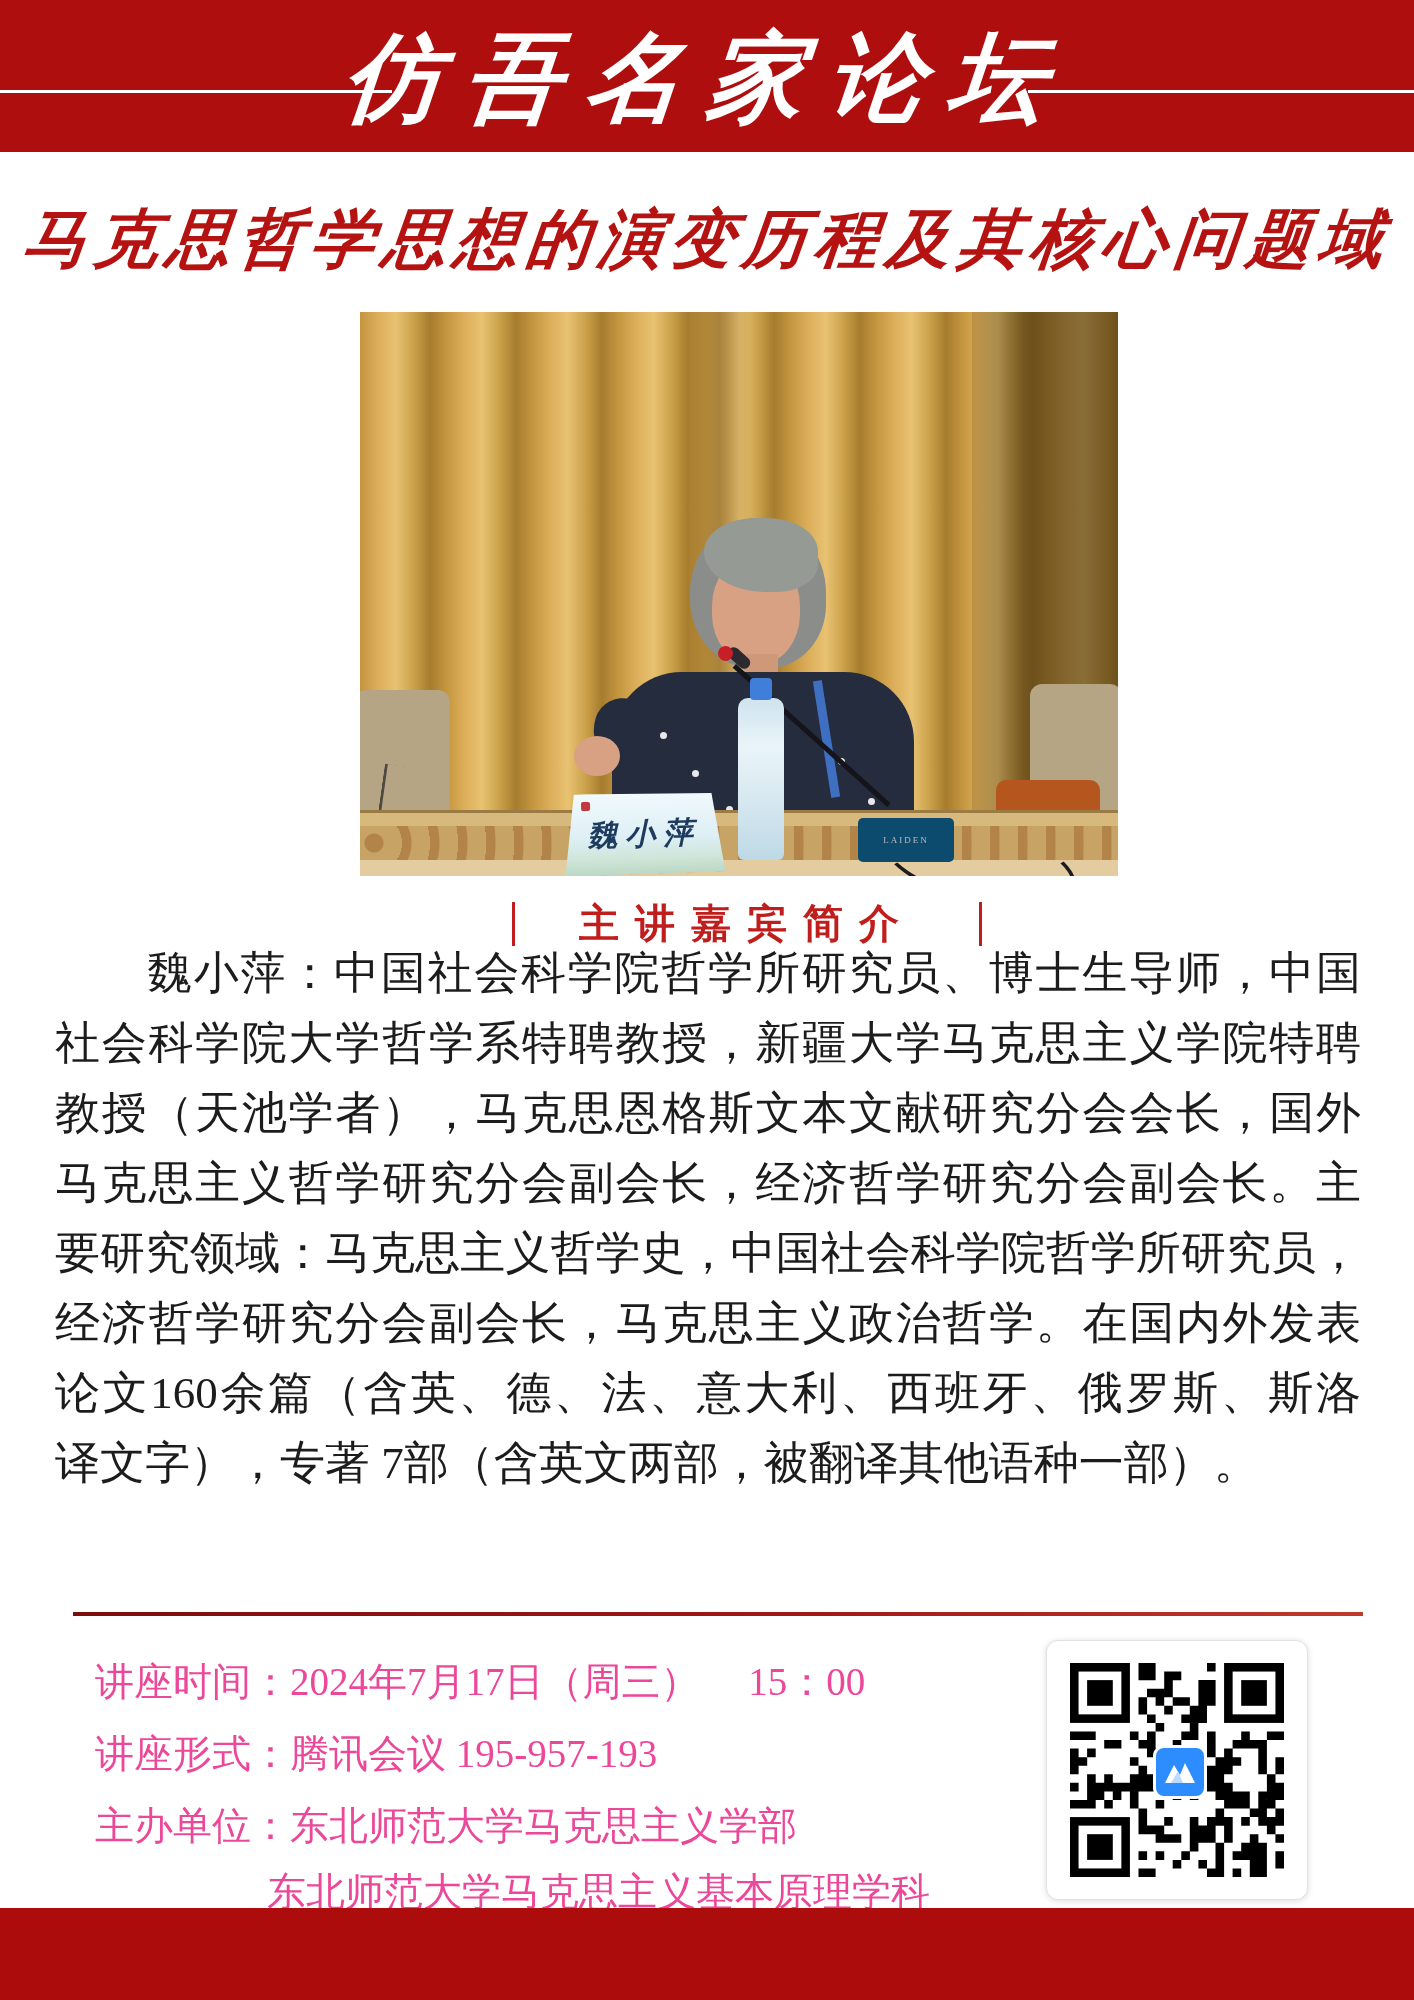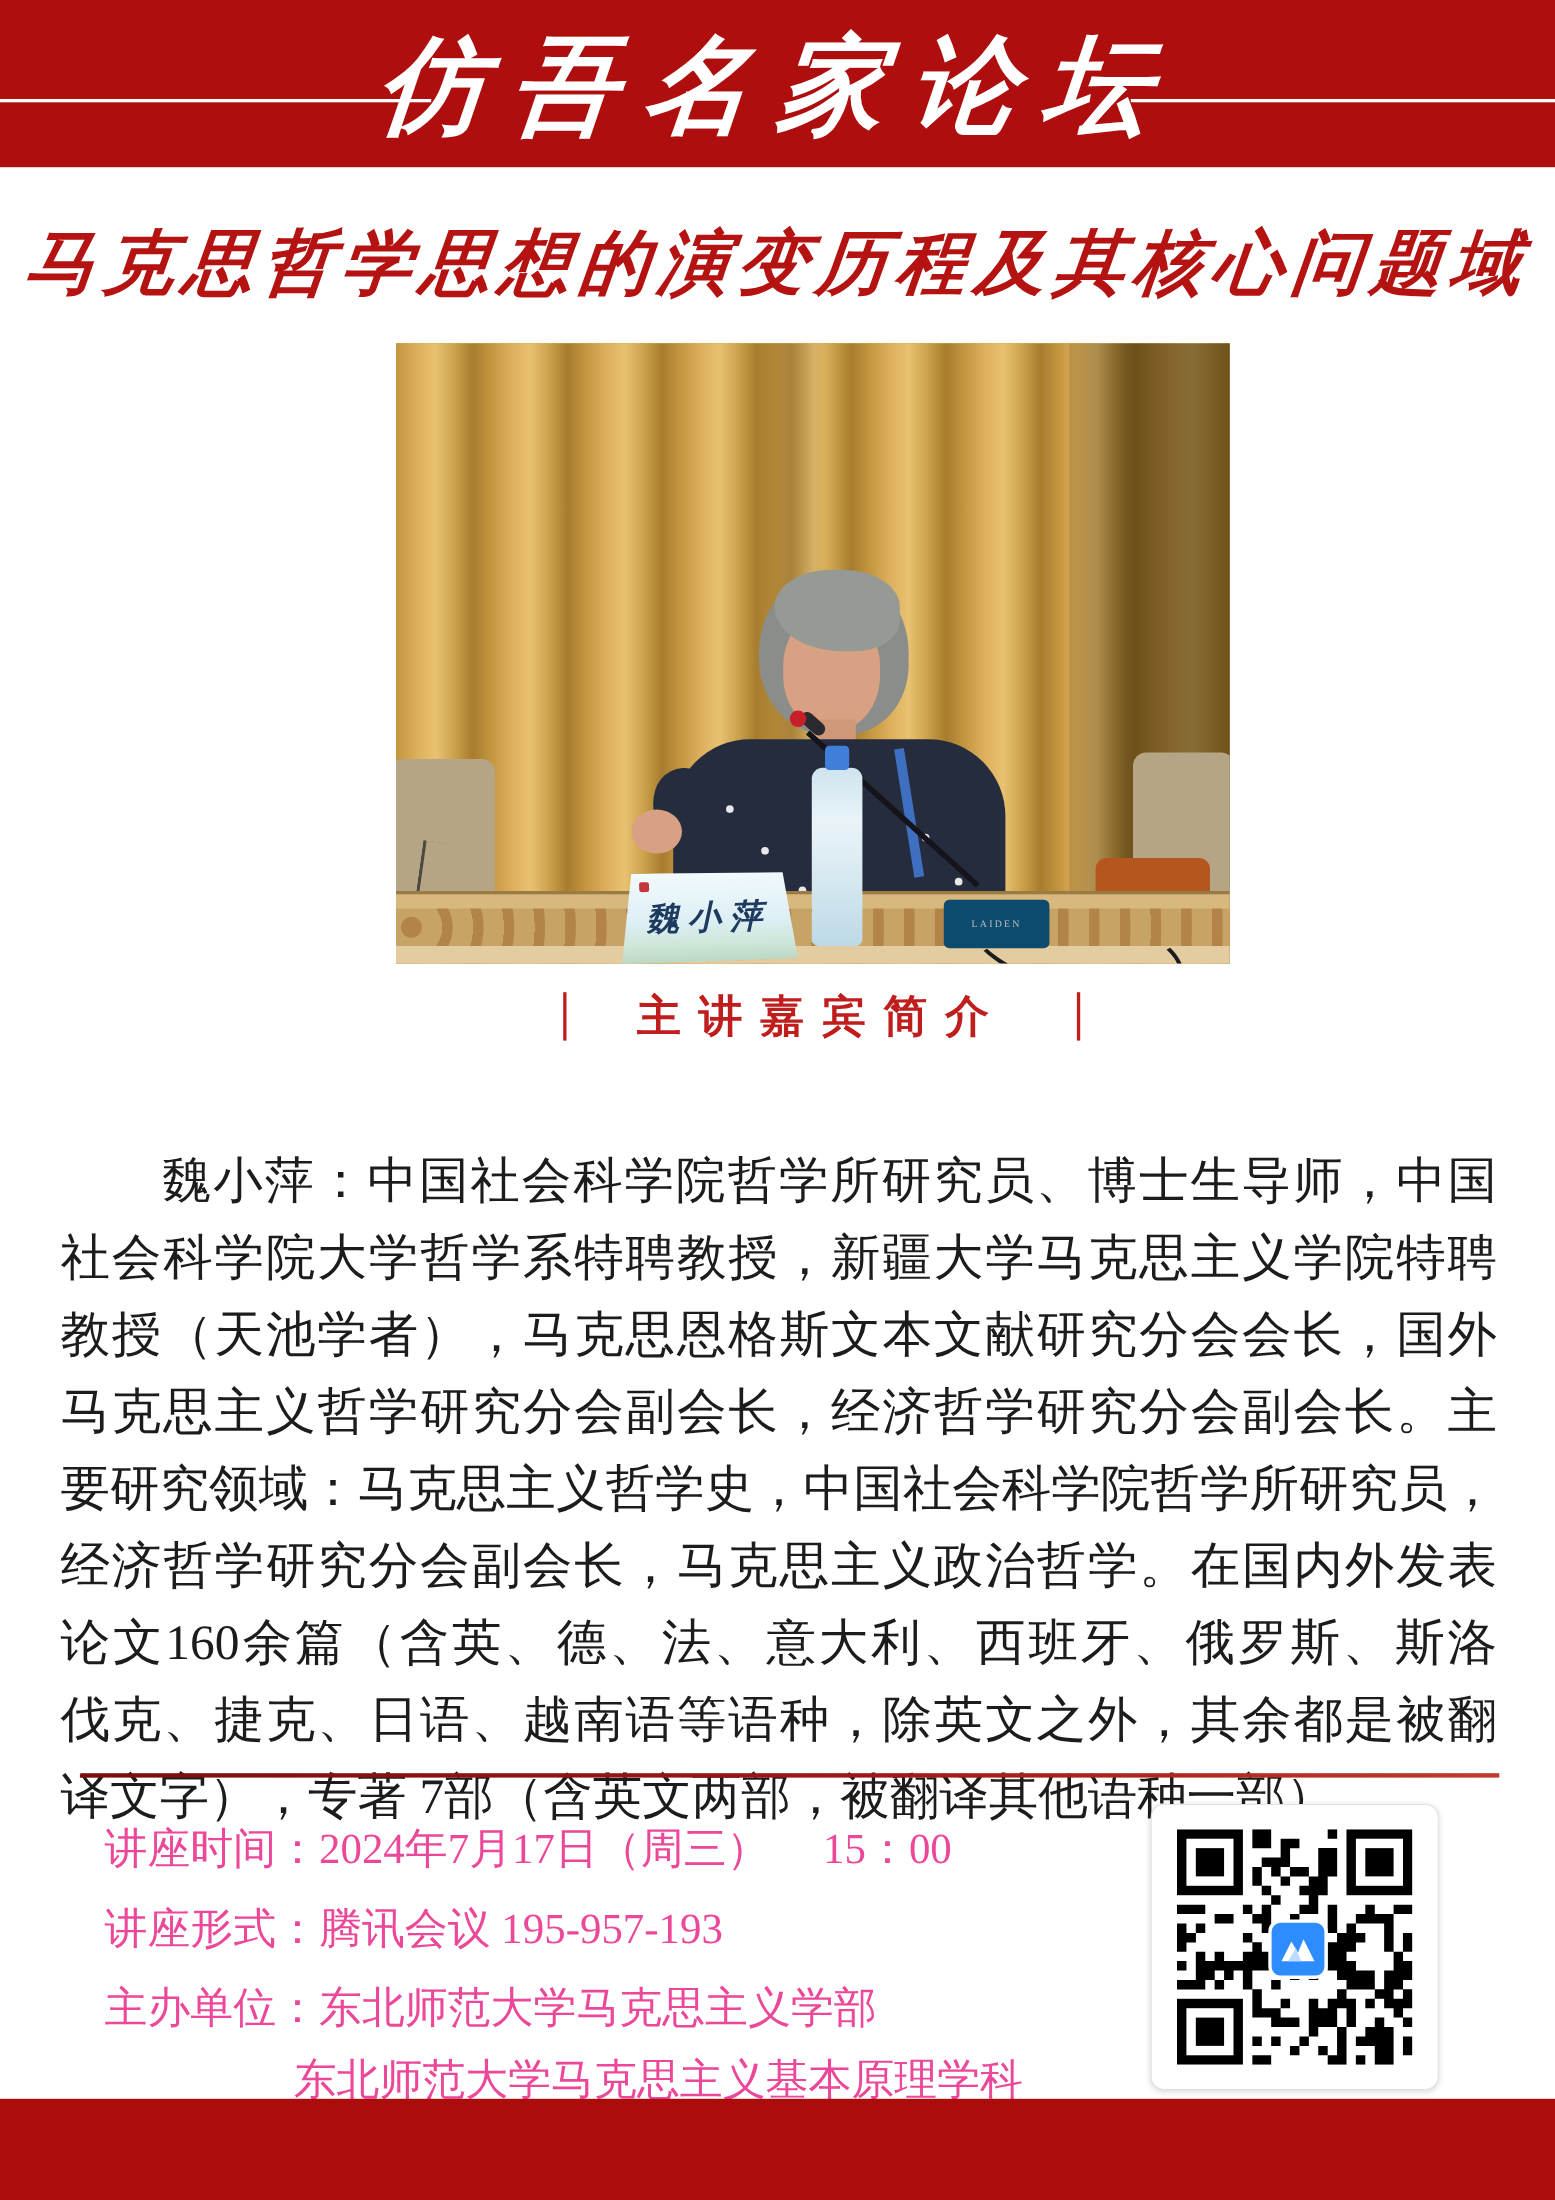--- a/index.html
+++ b/index.html
@@ -68,21 +68,21 @@
   .nameplate-text{position:absolute;left:0;top:22px;width:100%;text-align:center;color:#1d3a5f;
       font-size:30px;font-weight:bold;letter-spacing:8px;font-style:italic;}
 
   
   .section-header{position:absolute;left:0;top:896px;width:1414px;display:flex;justify-content:center;
       align-items:center;gap:64px;color:#c01d1d;padding-left:40px;}
   .section-header .bar{width:3px;height:44px;background:#c01d1d;}
   .section-header .txt{font-size:40px;font-weight:bold;letter-spacing:16px;font-family:"Liberation Sans","DejaVu Sans",sans-serif;}
 
   
-  .bio{position:absolute;left:55px;top:1038px;width:1306px;color:#1c1c1c;font-size:45px;}
+  .bio{position:absolute;left:55px;top:938px;width:1306px;color:#1c1c1c;font-size:45px;}
   .bio .line{height:70px;line-height:70px;text-align:justify;text-align-last:justify;white-space:nowrap;}
   .bio .line.first{padding-left:92px;}
   .bio .line.last{text-align-last:left;}
 
   
   .divider{position:absolute;left:73px;top:1612px;width:1290px;height:4px;
       background:linear-gradient(90deg,#7c0d0d,#a01616 55%,#c0392b);}
 
   
   .info{position:absolute;left:95px;top:1646px;width:900px;color:#ec4899;font-size:39px;}
@@ -162,21 +162,20 @@
   </div>
 
   <div class="bio">
     <div class="line first">魏小萍：中国社会科学院哲学所研究员、博士生导师，中国</div>
     <div class="line">社会科学院大学哲学系特聘教授，新疆大学马克思主义学院特聘</div>
     <div class="line">教授（天池学者），马克思恩格斯文本文献研究分会会长，国外</div>
     <div class="line">马克思主义哲学研究分会副会长，经济哲学研究分会副会长。主</div>
     <div class="line">要研究领域：马克思主义哲学史，中国社会科学院哲学所研究员，</div>
     <div class="line">经济哲学研究分会副会长，马克思主义政治哲学。在国内外发表</div>
     <div class="line">论文160余篇（含英、德、法、意大利、西班牙、俄罗斯、斯洛</div>
-    <div class="line">伐克、捷克、日语、越南语等语种，除英文之外，其余都是被翻</div>
     <div class="line last">译文字），专著 7部（含英文两部，被翻译其他语种一部）。</div>
   </div>
 
   <div class="divider"></div>
 
   <div class="info">
     <div class="row"><span>讲座时间：</span><span>2024年7月17日（周三）　 15：00</span></div>
     <div class="row"><span>讲座形式：</span><span>腾讯会议 195-957-193</span></div>
     <div class="row"><span>主办单位：</span><span>东北师范大学马克思主义学部</span></div>
     <div class="row cont"><span>东北师范大学马克思主义基本原理学科</span></div>

